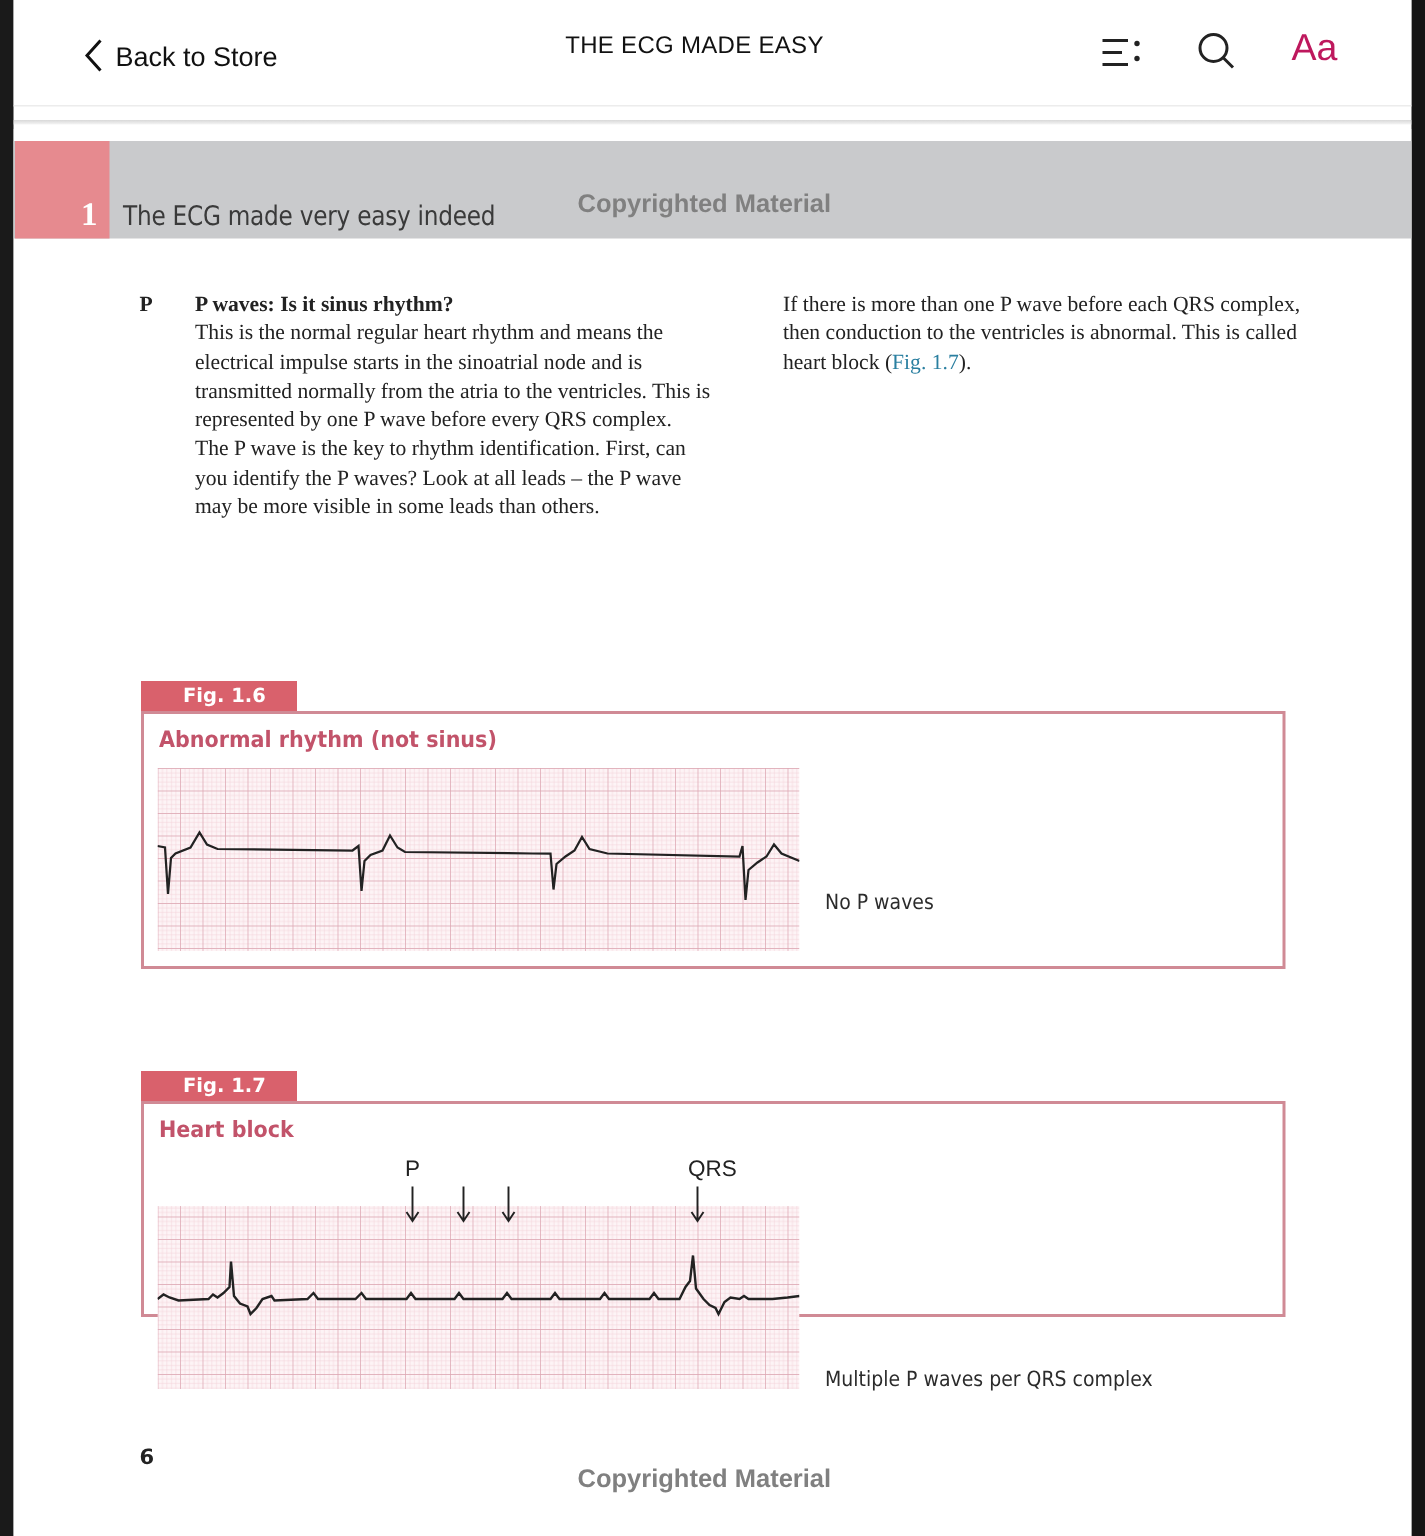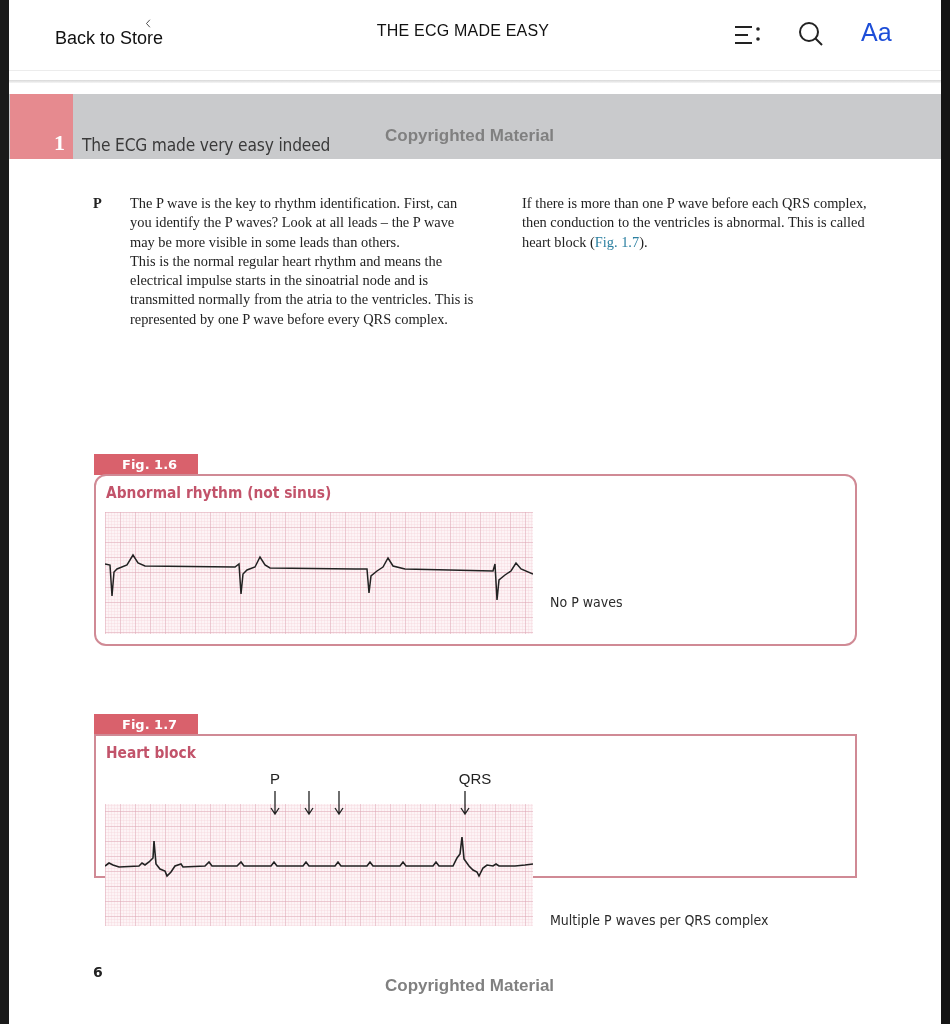--- a/index.html
+++ b/index.html
@@ -2,26 +2,26 @@
 <html><head>
 <meta charset="utf-8">
 <style>
   html, body { margin:0; padding:0; }
   body { width:950px; height:1024px; background:#1b1b1b; position:relative; overflow:hidden; font-family:"Liberation Sans", sans-serif; }
   .left-strip { position:absolute; left:0; top:0; width:9px; height:1024px; background:#1a1a1a; }
   .right-strip { position:absolute; left:941px; top:0; width:9px; height:1024px; background:#151515; }
   .app { position:absolute; left:9px; top:0; width:932px; height:1024px; background:#fff; overflow:hidden; }
   .topbar { position:absolute; left:0; top:0; width:932px; height:70px; background:#fff; border-bottom:1px solid #ececec; }
   .topbar-shadow { position:absolute; left:0; top:80px; width:932px; height:3px; background:linear-gradient(#d8d8d8,#f5f5f5); }
-  .back-btn { position:absolute; left:46px; top:19px; height:30px; display:flex; align-items:flex-end; cursor:pointer; color:#111; font-size:18px;flex-direction:column; }
+  .back-btn { position:absolute; left:46px; top:19px; height:30px; display:flex; align-items:flex-end; cursor:pointer; color:#111; font-size:18px; }
   .back-btn svg { margin-right:8px; }
   .book-title { position:absolute; left:300px; width:308px; top:22px; text-align:center; font-size:16px; color:#111; letter-spacing:0.2px; }
   .toc-btn { position:absolute; left:725px; top:22px; width:28px; height:26px; cursor:pointer; }
   .search-btn { position:absolute; left:788px; top:20px; width:28px; height:28px; cursor:pointer; }
-  .font-btn { position:absolute; left:852px; top:18px; font-size:25px; color:#1d4ed8; cursor:pointer; }
+  .font-btn { position:absolute; left:852px; top:18px; font-size:25px; color:#be185d; cursor:pointer; }
 
   .page { position:absolute; left:0; top:86px; width:932px; height:938px; background:#fff; }
   .chapter-bar { position:absolute; left:0; top:8px; width:932px; height:65px; background:#c9cacc; }
   .chapter-num-box { position:absolute; left:1px; top:8px; width:63px; height:65px; background:#e68a8f; }
   .chapter-num { position:absolute; left:45px; top:44px; color:#fff; font-family:"Liberation Serif", serif; font-weight:bold; font-size:22px; }
   .chapter-title { position:absolute; left:73px; top:48px; font-size:18px; color:#3a3a3a; font-family:"DejaVu Sans", sans-serif; transform:scaleX(0.86); transform-origin:left; letter-spacing:-0.2px; }
   .copyright-top { position:absolute; left:376px; top:40px; font-size:17px; font-weight:bold; color:#808080; }
   .copyright-bottom { position:absolute; left:376px; top:890px; font-size:17px; font-weight:bold; color:#808080; }
 
   .serif { font-family:"Liberation Serif", serif; color:#222; font-size:14.4px; line-height:19.3px; }
@@ -76,30 +76,31 @@
 
   <div class="page">
     <div class="chapter-bar"></div>
     <div class="chapter-num-box"></div>
     <div class="chapter-num">1</div>
     <div class="chapter-title">The ECG made very easy indeed</div>
     <div class="copyright-top">Copyrighted Material</div>
 
     <div class="serif marker-p">P</div>
     <div class="serif col-left">
+      <div class="heading">P waves: Is it sinus rhythm?</div>
+      <div>This is the normal regular heart rhythm and means the electrical impulse starts in the sinoatrial node and is transmitted normally from the atria to the ventricles. This is represented by one P wave before every QRS complex.</div>
       <div>The P wave is the key to rhythm identification. First, can you identify the P waves? Look at all leads – the P wave may be more visible in some leads than others.</div>
-      <div>This is the normal regular heart rhythm and means the electrical impulse starts in the sinoatrial node and is transmitted normally from the atria to the ventricles. This is represented by one P wave before every QRS complex.</div>
     </div>
     <div class="serif col-right">
       <div><span>If there is more than one P wave before each QRS complex, then conduction to the ventricles is abnormal. This is called heart block (</span><span class="link">Fig. 1.7</span><span>).</span></div>
     </div>
 
     <div class="fig" style="top:368px; height:194px;">
       <div class="fig-tab">Fig. 1.6</div>
-      <div class="fig-box" style="height:172px;border-radius:12px;">
+      <div class="fig-box" style="height:172px;">
         <div class="fig-heading">Abnormal rhythm (not sinus)</div>
         <svg class="ecg" style="top:36px;" width="428" height="122" viewBox="0 0 428 122">
           <defs>
             <pattern id="minor1" width="3" height="3" patternUnits="userSpaceOnUse">
                 <path d="M3 0 L0 0 0 3" fill="none" stroke="#f2ccd4" stroke-width="0.6"></path>
               </pattern>
             <pattern id="major1" width="15" height="15" patternUnits="userSpaceOnUse">
                 <rect width="15" height="15" fill="url(#minor1)"></rect>
                 <path d="M15 0 L0 0 0 15" fill="none" stroke="#dba5b1" stroke-width="0.9"></path>
               </pattern>

